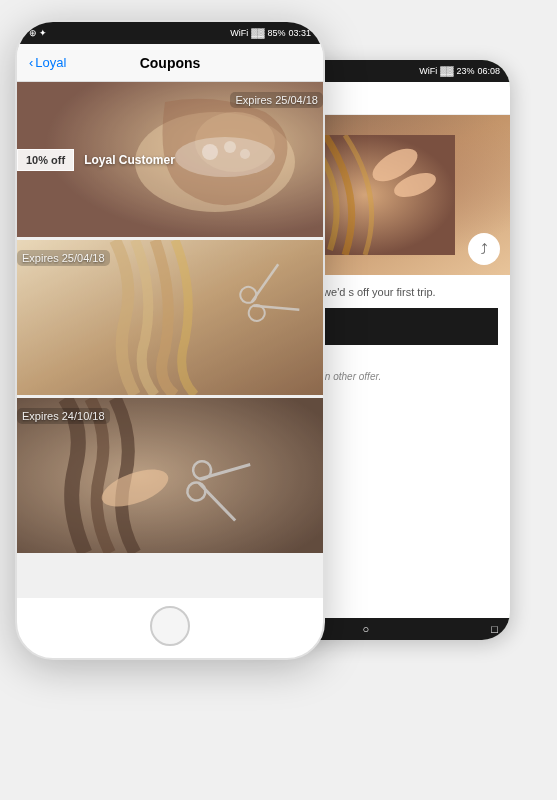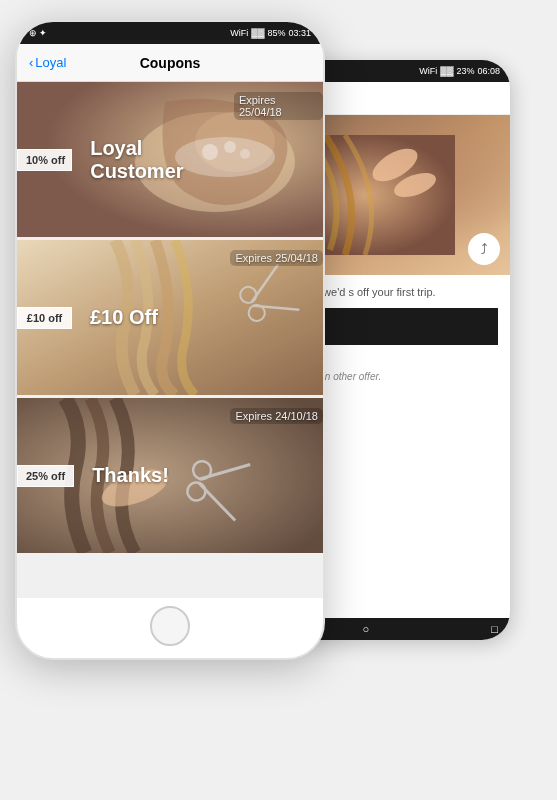--- a/index.html
+++ b/index.html
@@ -244,24 +244,23 @@
       font-size: 11px;
       font-weight: 600;
       padding: 4px 8px;
       min-width: 55px;
       text-align: center;
       white-space: nowrap;
     }
 
     .coupon-title {
       color: #fff;
-      font-size: 20px;
+      font-size: 12px;
       font-weight: 600;
       text-shadow: 0 1px 3px rgba(0,0,0,0.5);
-      margin-left: 8px;
     }
 
     .coupon-expires {
       color: rgba(255,255,255,0.9);
       font-size: 11px;
       text-shadow: 0 1px 2px rgba(0,0,0,0.5);
       background: rgba(0,0,0,0.2);
       padding: 2px 5px;
       border-radius: 5px;
       align-self: flex-start;
@@ -454,24 +453,20 @@
 
           <g transform="translate(220,50) rotate(-25)" opacity="0.75">
             <circle cx="10" cy="10" r="8" fill="none" stroke="#d0d0d0" stroke-width="2"></circle>
             <circle cx="10" cy="30" r="8" fill="none" stroke="#d0d0d0" stroke-width="2"></circle>
             <line x1="10" y1="18" x2="50" y2="-5" stroke="#d0d0d0" stroke-width="2.5"></line>
             <line x1="10" y1="22" x2="50" y2="45" stroke="#d0d0d0" stroke-width="2.5"></line>
           </g>
         </svg>
       </div>
       <div class="coupon-overlay">
-        <div class="coupon-header">
-          <div class="coupon-badge">£10 off</div>
-          <div class="coupon-title">£10 Off</div>
-        </div>
         <div class="coupon-expires">Expires 25/04/18</div>
       </div>
     </div>
 
     <div class="coupon-card">
       <div class="coupon-img-3">
         <svg width="100%" height="155" viewBox="0 0 310 155" preserveAspectRatio="xMidYMid slice">
           <defs>
             <radialGradient id="g3a" cx="40%" cy="50%" r="70%">
               <stop offset="0%" stop-color="#b09070"></stop>
@@ -488,24 +483,20 @@
 
           <g transform="translate(180,60) rotate(15)" opacity="0.8">
             <circle cx="10" cy="10" r="9" fill="none" stroke="#ccc" stroke-width="2.5"></circle>
             <circle cx="10" cy="32" r="9" fill="none" stroke="#ccc" stroke-width="2.5"></circle>
             <line x1="10" y1="19" x2="55" y2="-8" stroke="#ccc" stroke-width="3"></line>
             <line x1="10" y1="23" x2="55" y2="50" stroke="#ccc" stroke-width="3"></line>
           </g>
         </svg>
       </div>
       <div class="coupon-overlay">
-        <div class="coupon-header">
-          <div class="coupon-badge">25% off</div>
-          <div class="coupon-title">Thanks!</div>
-        </div>
         <div class="coupon-expires">Expires 24/10/18</div>
       </div>
     </div>
 
   </div>
 
   <div class="iphone-home-btn"></div>
 </div>
 
 </body></html>

